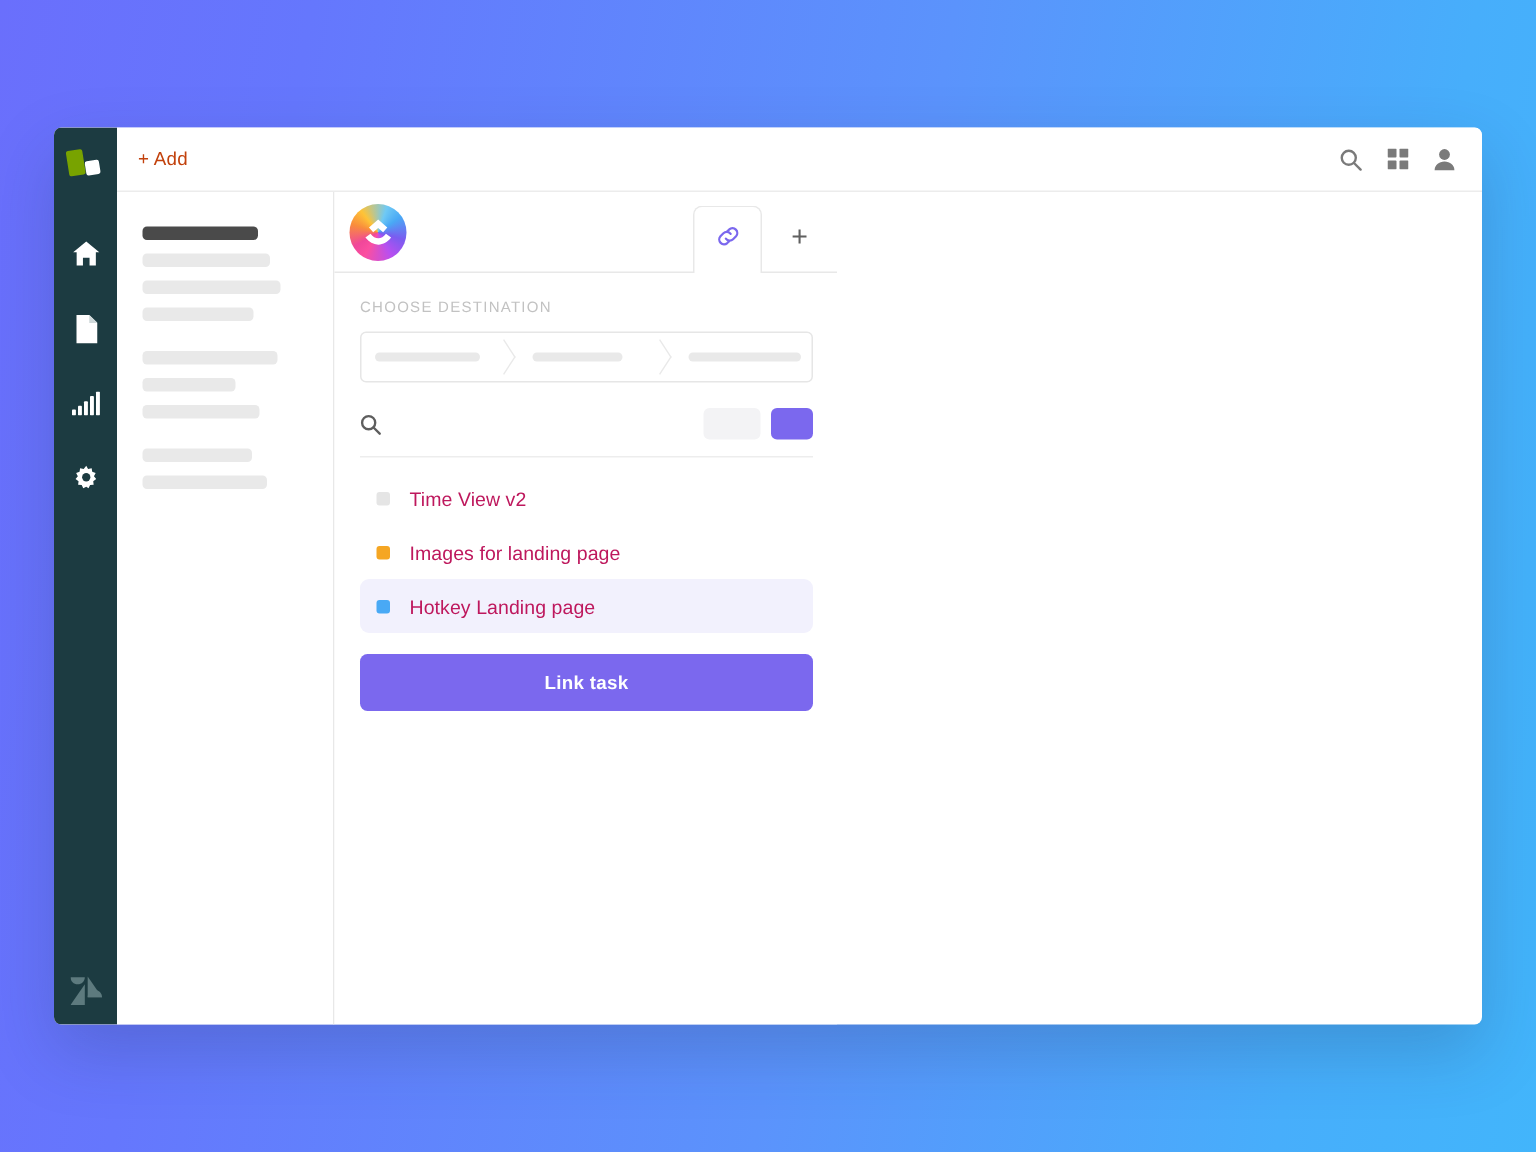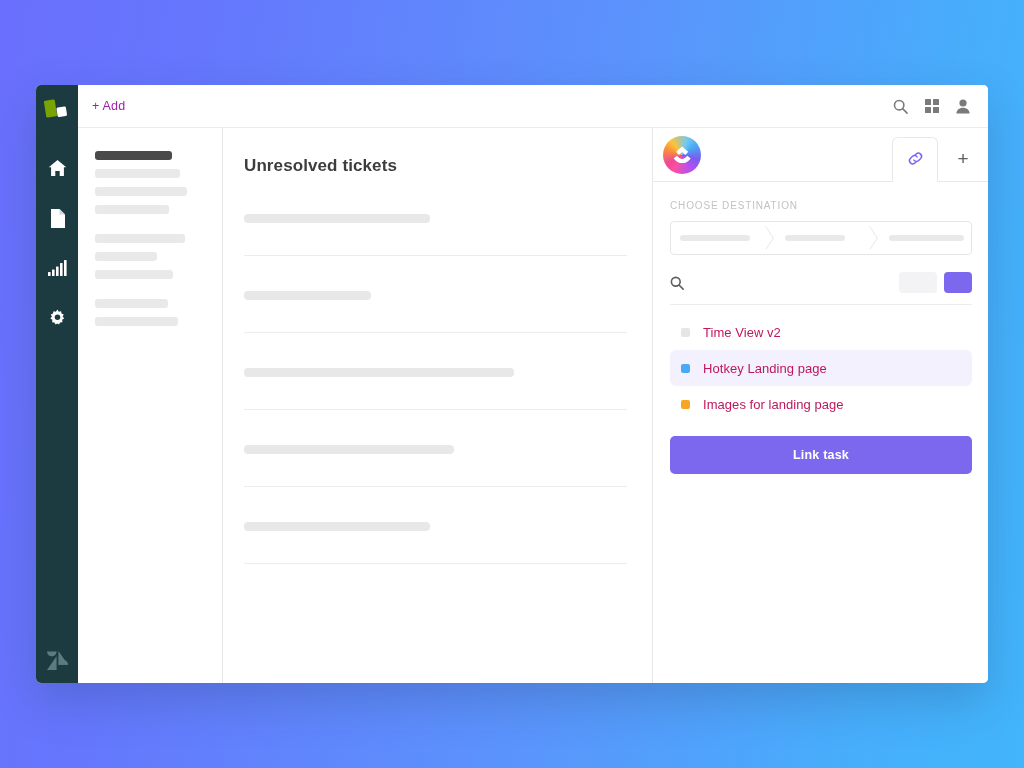--- a/index.html
+++ b/index.html
@@ -75,21 +75,21 @@
     height: 43px;
     flex: 0 0 43px;
     border-bottom: 1px solid #ececec;
     display: flex;
     align-items: center;
     padding: 0 18px 0 14px;
     background: #fff;
   }
   .add-btn {
     font-size: 12.5px;
-    color: #a21caf;
+    color: #c2410c;
     letter-spacing: .2px;
     cursor: pointer;
     user-select: none;
   }
   .topbar-spacer { flex: 1; }
   .topbar-icons { display: flex; align-items: center; gap: 17px; }
   .topbar-icons .ti { cursor: pointer; display: flex; align-items: center; }
 
   .body-row {
     flex: 1;
@@ -405,48 +405,20 @@
           <div class="sk" style="width:90px;height:9px;"></div>
           <div class="sk" style="width:62px;height:9px;"></div>
           <div class="sk" style="width:78px;height:9px;"></div>
         </div>
         <div class="sk-group">
           <div class="sk" style="width:73px;height:9px;"></div>
           <div class="sk" style="width:83px;height:9px;"></div>
         </div>
       </div>
 
-      <div class="center">
-        <div class="page-title">Unresolved tickets</div>
-
-        <div class="ticket-row">
-          <div class="ticket-bar" style="width:186px;"></div>
-        </div>
-        <div class="ticket-div"></div>
-
-        <div class="ticket-row">
-          <div class="ticket-bar" style="width:127px;"></div>
-        </div>
-        <div class="ticket-div"></div>
-
-        <div class="ticket-row">
-          <div class="ticket-bar" style="width:270px;"></div>
-        </div>
-        <div class="ticket-div"></div>
-
-        <div class="ticket-row">
-          <div class="ticket-bar" style="width:210px;"></div>
-        </div>
-        <div class="ticket-div"></div>
-
-        <div class="ticket-row">
-          <div class="ticket-bar" style="width:186px;"></div>
-        </div>
-        <div class="ticket-div"></div>
-      </div>
 
       <div class="right">
 
         <div class="right-head">
           <div class="cu-logo">
             <svg width="22" height="20" viewBox="0 0 22 20">
               <path d="M2.6 13.4 6 10.8c1.6 2.1 3.3 3.1 5.2 3.1s3.5-1 5.1-3.1l3.4 2.6c-2.3 3.1-5.2 4.7-8.5 4.7s-6.2-1.6-8.6-4.7z" fill="#fff"></path>
               <path d="M11.1 1.4 17.2 6.7 14.4 9.9 11.1 7 7.8 9.9 5 6.7z" fill="#fff"></path>
             </svg>
           </div>
@@ -490,28 +462,28 @@
             <input class="search-input" type="text" placeholder="" style="">
             <div class="pill-gray"></div>
             <div class="pill-purple"></div>
           </div>
 
           <div class="task-list">
             <div class="task-item">
               <span class="dot" style="background:#e5e5e5;"></span>
               <span class="task-label">Time View v2</span>
             </div>
+            <div class="task-item">
+              <span class="dot" style="background:#f5a623;"></span>
+              <span class="task-label">Images for landing page</span>
+            </div>
             <div class="task-item selected">
               <span class="dot" style="background:#49a9f5;"></span>
               <span class="task-label">Hotkey Landing page</span>
             </div>
-            <div class="task-item">
-              <span class="dot" style="background:#f5a623;"></span>
-              <span class="task-label">Images for landing page</span>
-            </div>
           </div>
 
           <button class="link-btn">Link task</button>
         </div>
       </div>
 
     </div>
   </div>
 </div>
 

